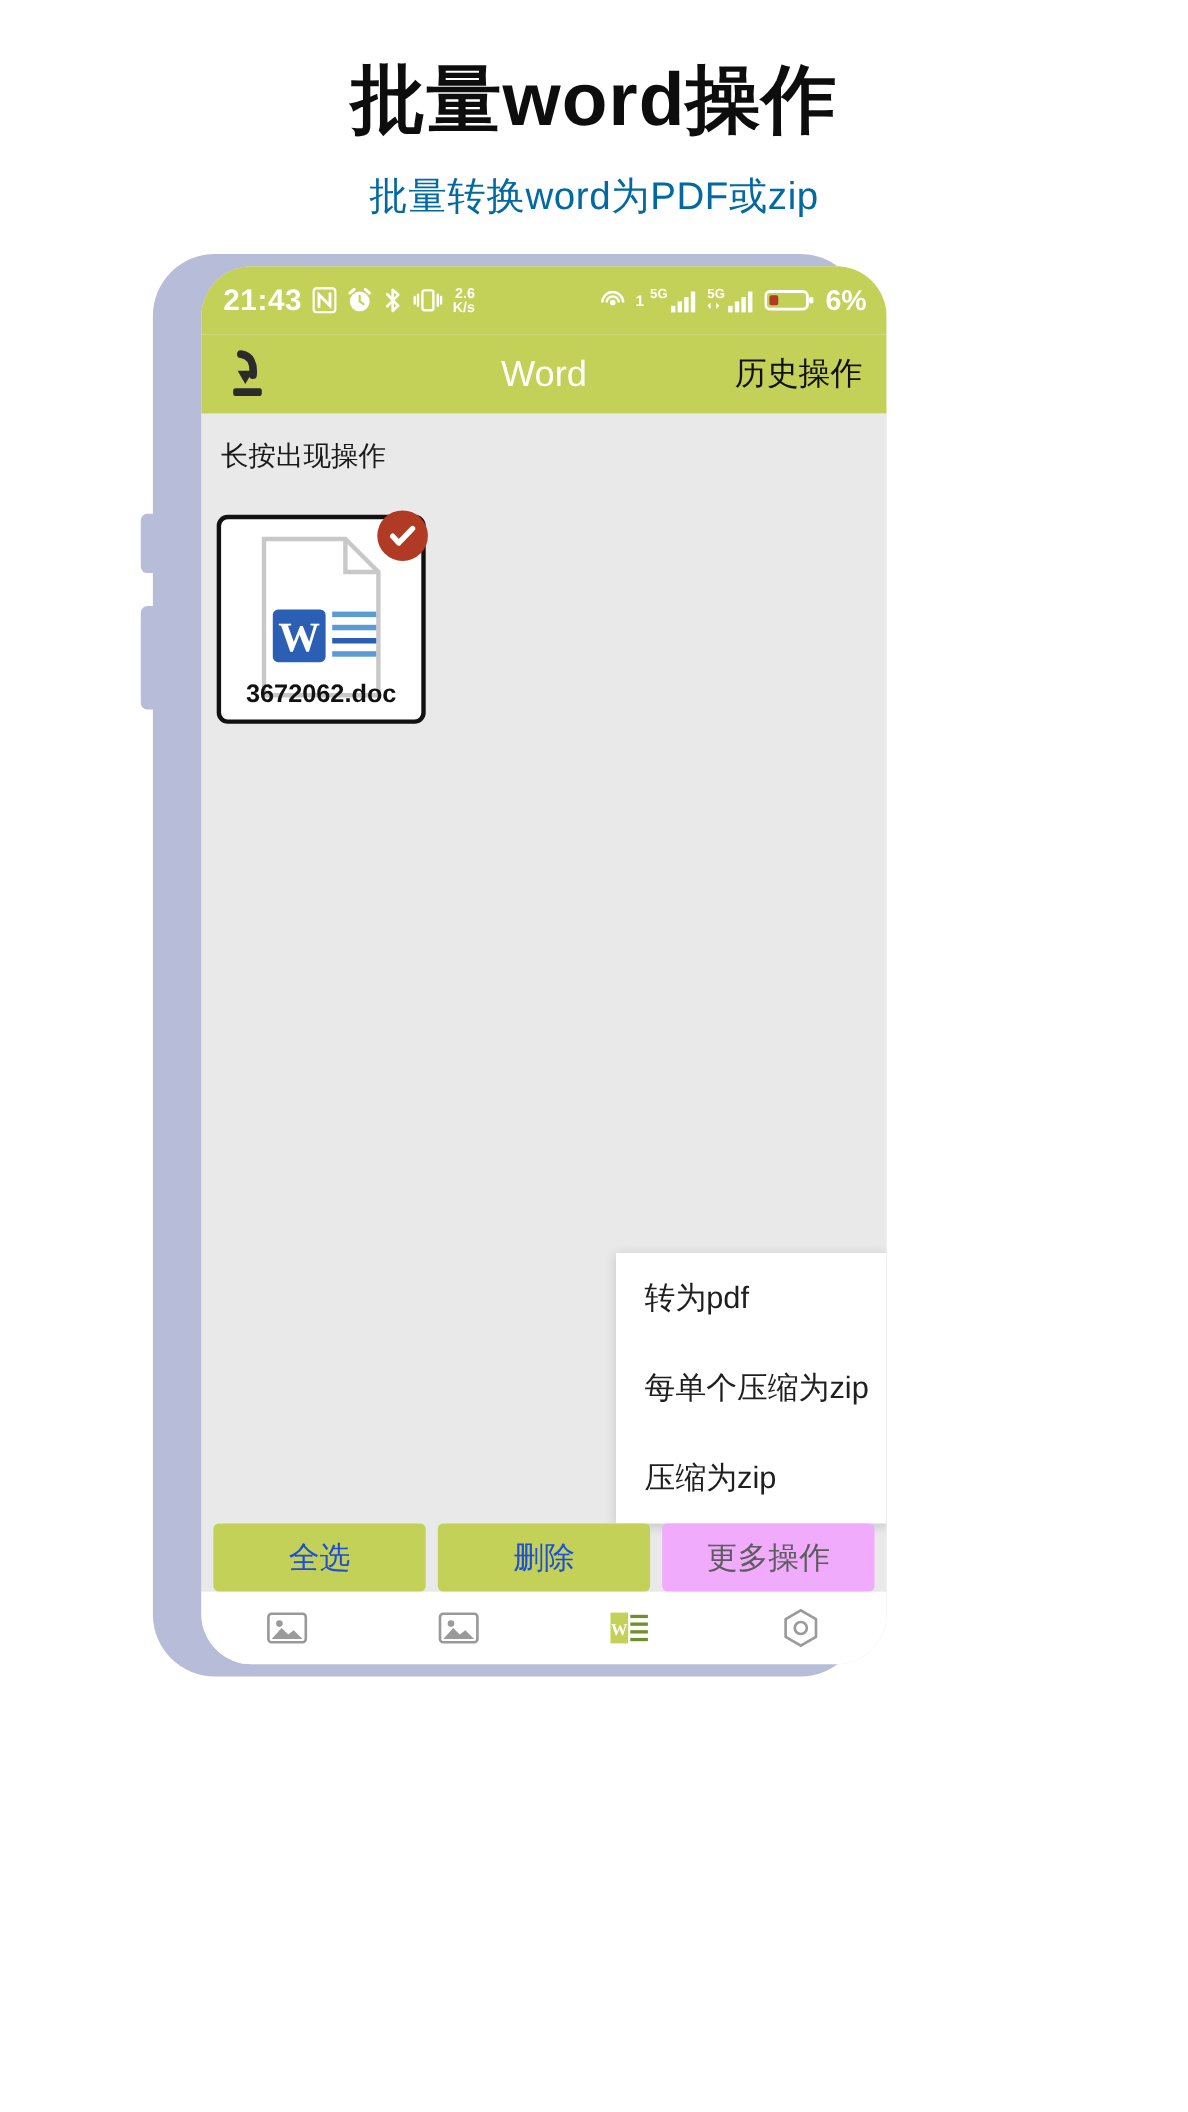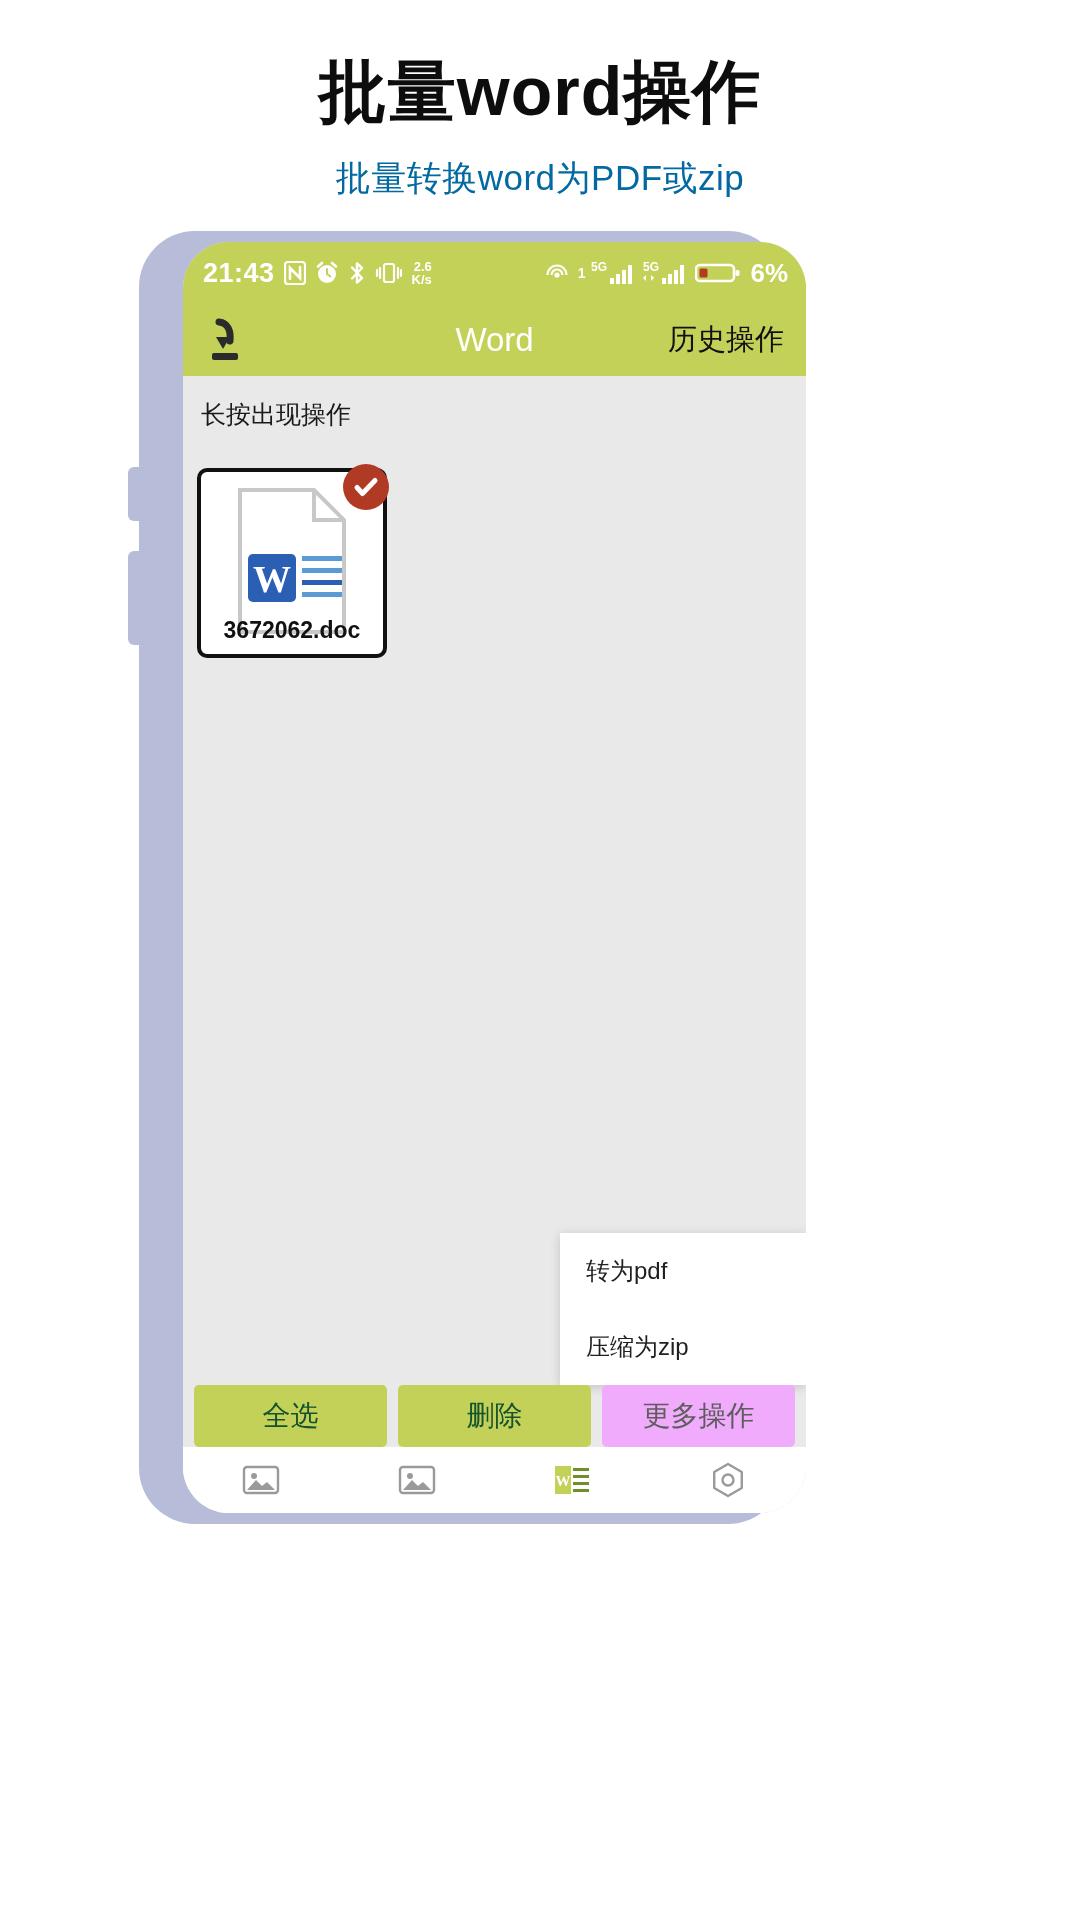--- a/index.html
+++ b/index.html
@@ -108,32 +108,32 @@
   }
 
   
   .popup {
     position: absolute; right: 0; bottom: 128px;
     width: 246px; background: #ffffff;
     box-shadow: 0 2px 10px rgba(0,0,0,.16);
   }
   .popup-item {
     padding: 22px 0 22px 26px;
-    font-size: 24px; color: #1f1f1f; white-space: nowrap;
+    font-size: 28px; color: #1f1f1f; white-space: nowrap;
   }
 
   
   .actionbar {
     position: absolute; left: 0; bottom: 66px;
     width: 100%;
     display: flex; gap: 11px; padding: 0 11px;
   }
   .act-btn {
     flex: 1; height: 62px; border-radius: 5px;
-    background: #c4d158; color: #14532d;
+    background: #c4d158; color: #1d4ed8;
     display: flex; align-items: center; justify-content: center;
     font-size: 28px;
   }
   .act-btn.active { background: #f0abfc; color: #5d5d5d; }
 
   
   .bottomnav {
     position: absolute; left: 0; bottom: 0;
     width: 100%; height: 66px; background: #ffffff;
     display: flex; align-items: center; justify-content: space-around;
@@ -260,20 +260,21 @@
           <div class="check-badge">
             <svg width="28" height="28" viewBox="0 0 28 28">
                 <path d="M5 14.5l5.5 6L23 7.5" fill="none" stroke="#fff" stroke-width="5" stroke-linecap="round" stroke-linejoin="round"></path>
               </svg>
           </div>
           <div class="filename">3672062.doc</div>
         </div>
 
         <div class="popup">
           <div class="popup-item">转为pdf</div>
+          <div class="popup-item">每单个压缩为zip</div>
           <div class="popup-item">压缩为zip</div>
         </div>
 
         <div class="actionbar">
           <div class="act-btn">全选</div>
           <div class="act-btn">删除</div>
           <div class="act-btn active">更多操作</div>
         </div>
 
         <div class="bottomnav">

